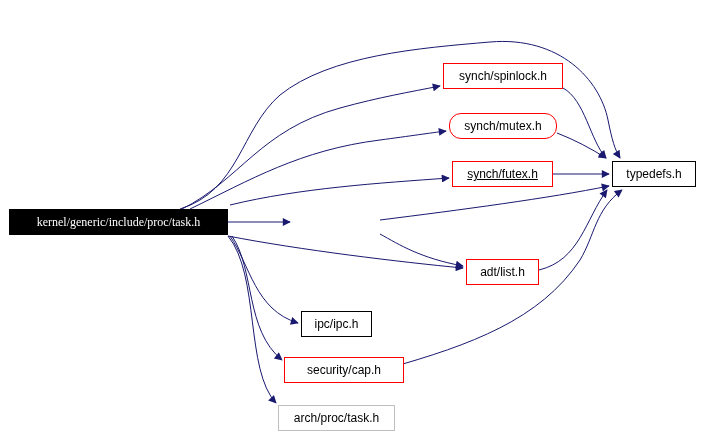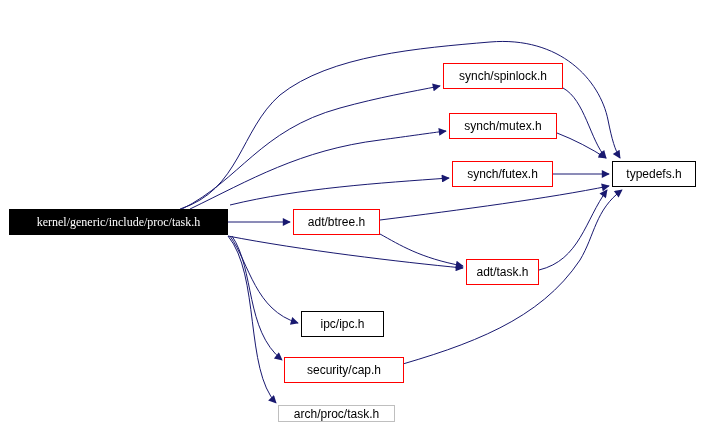--- a/index.html
+++ b/index.html
@@ -47,44 +47,41 @@
   </svg>
 
   <div class="node root" id="n-root" style="left:9px;top:209px;width:219px;height:26px;font-family:Liberation Serif, serif;">
     <span>kernel/generic/include/proc/task.h</span>
   </div>
 
   <div class="node red" id="n-spinlock" style="left:443px;top:63px;width:120px;height:26px;">
     <span>synch/spinlock.h</span>
   </div>
 
-  <div class="node red" id="n-mutex" style="left:449px;top:113px;width:108px;height:26px;">
+  <div class="node red" id="n-mutex" style="left:449px;top:113px;width:108px;height:26px;border-radius:12px;">
     <span>synch/mutex.h</span>
   </div>
 
-  <div class="node red" id="n-futex" style="left:452px;top:161px;width:101px;height:26px;">
+  <div class="node red" id="n-futex" style="left:452px;top:161px;width:101px;height:26px;text-decoration:underline;">
     <span>synch/futex.h</span>
   </div>
 
   <div class="node black" id="n-typedefs" style="left:612px;top:161px;width:84px;height:26px;">
     <span>typedefs.h</span>
   </div>
 
-  <div class="node red" id="n-btree" style="left:293px;top:209px;width:87px;height:26px;">
-    <span>adt/btree.h</span>
+
+  <div class="node red" id="n-list" style="left:466px;top:259px;width:73px;height:26px;">
+    <span>adt/list.h</span>
   </div>
 
-  <div class="node red" id="n-list" style="left:466px;top:259px;width:73px;height:26px;">
-    <span>adt/task.h</span>
-  </div>
-
-  <div class="node black" id="n-ipc" style="left:301px;top:311px;width:83px;height:26px;">
+  <div class="node black" id="n-ipc" style="left:301px;top:311px;width:71px;height:26px;">
     <span>ipc/ipc.h</span>
   </div>
 
   <div class="node red" id="n-cap" style="left:284px;top:357px;width:120px;height:26px;">
     <span>security/cap.h</span>
   </div>
 
-  <div class="node gray" id="n-archtask" style="left:278px;top:405px;width:117px;height:17px;">
+  <div class="node gray" id="n-archtask" style="left:278px;top:405px;width:117px;height:26px;">
     <span>arch/proc/task.h</span>
   </div>
 </div>
 
 </body></html>

